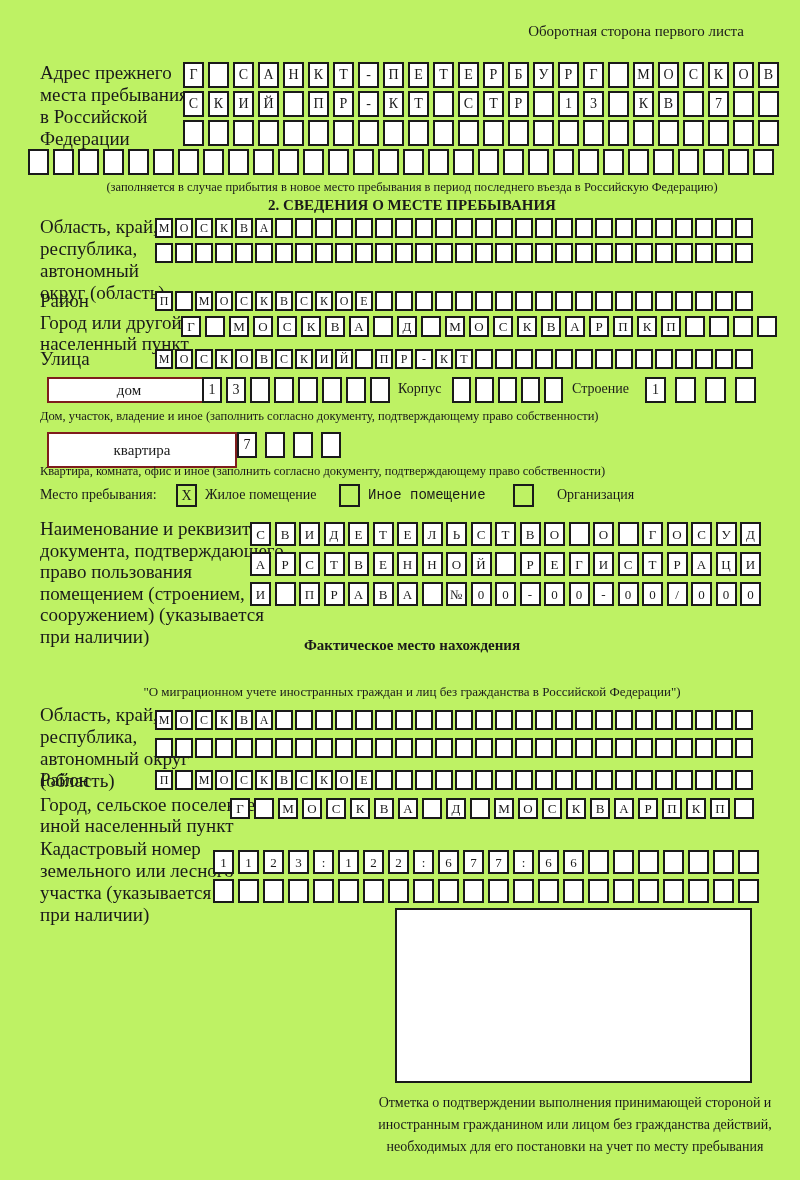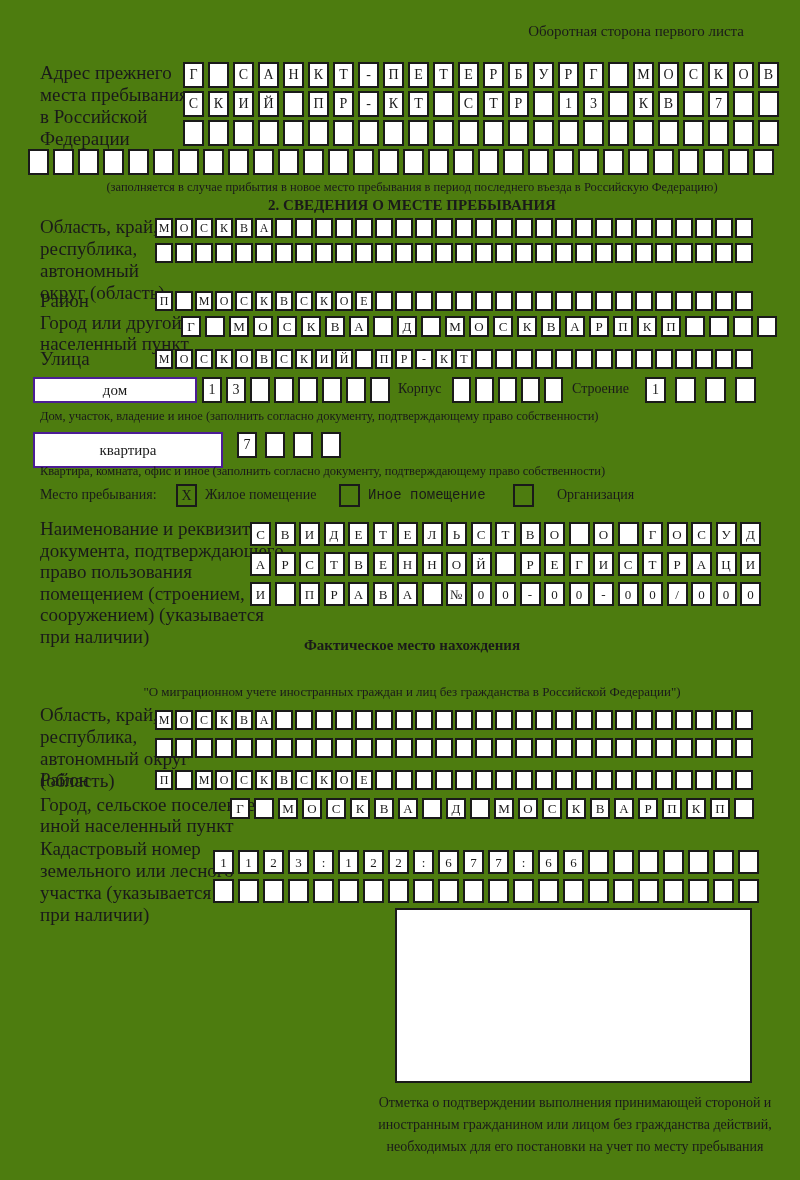--- a/index.html
+++ b/index.html
@@ -1,37 +1,37 @@
 <!DOCTYPE html>
 <html><head>
 <meta charset="utf-8">
 <style>
   html,body { margin:0; padding:0; background:#e8e8e8; }
   .page {
     position:relative; width:800px; height:1180px; margin:0 auto;
-    background:#4d7c0f; color:#1a1a1a;
+    background:#bef264; color:#1a1a1a;
     font-family:"Liberation Serif","DejaVu Serif",serif;
     overflow:hidden;
   }
   .abs { position:absolute; }
   .lbl { font-size:19px; line-height:22px; white-space:pre-line; }
   .cap { font-size:12.5px; }
   .center { left:12px; width:800px; text-align:center; }
   .bold { font-weight:bold; }
   .cellrow { display:flex; gap:var(--g,4px); }
   .cell {
     box-sizing:border-box; flex:0 0 var(--w,21px);
     width:var(--w,21px); height:var(--h,26px);
     border:2px solid #1a1a1a; background:#fff;
     display:flex; align-items:center; justify-content:center;
     font-size:var(--f,14px); line-height:1;
   }
   .labelbox {
-    box-sizing:border-box; border:2px solid #4c1d95; background:#fff;
-    display:flex; align-items:center; justify-content:center; font-size:15px;
+    box-sizing:border-box; border:2px solid #7f1d1d; background:#fff;
+    display:flex; align-items:center; justify-content:center; font-size:15px;margin-left:14px;
   }
   .chk {
     box-sizing:border-box; width:21px; height:23px; border:2px solid #1a1a1a;
     display:flex; align-items:center; justify-content:center; font-size:14px;
   }
   .stampbox { box-sizing:border-box; border:2px solid #1a1a1a; background:#fff; }
 </style>
 </head>
 <body>
 

